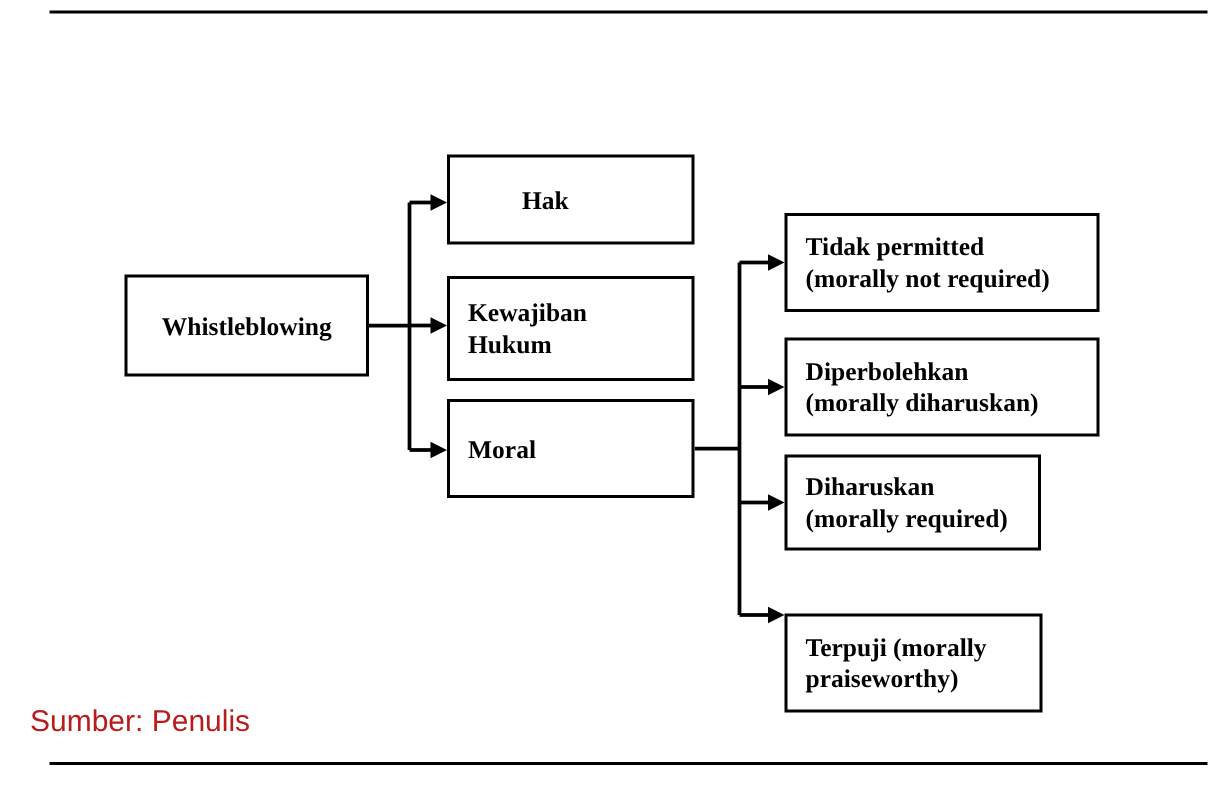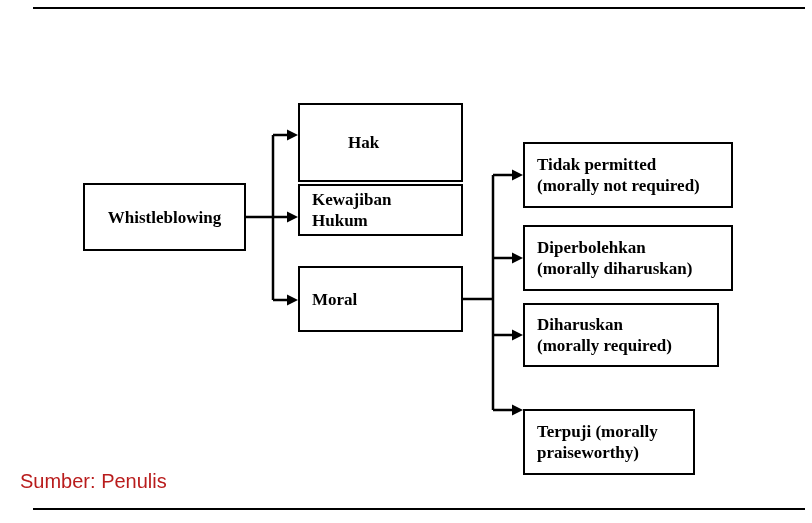--- a/index.html
+++ b/index.html
@@ -46,27 +46,27 @@
     font-family: "Liberation Serif", "DejaVu Serif", serif;
     font-weight: bold;
     font-size: 17px;
     line-height: 21px;
   }
   .node span { display: block; white-space: nowrap; }
   .node.center { align-items: center; padding-left: 8px; }
   
   .n-root  { left: 83px;  top: 183px; width: 163px; height: 68px; }
   
-  .n-hak   { left: 298px; top: 103px; width: 165px; height: 79px; padding-left: 48px; }
-  .n-kew   { left: 298px; top: 184px; width: 165px; height: 52px; }
+  .n-hak   { left: 298px; top: 103px; width: 165px; height: 60px; padding-left: 48px; }
+  .n-kew   { left: 298px; top: 184px; width: 165px; height: 70px; }
   .n-per   { left: 298px; top: 266px; width: 165px; height: 66px; }
   
   .n-r0 { left: 523px; top: 142px; width: 210px; height: 66px; }
   .n-r1 { left: 523px; top: 225px; width: 210px; height: 66px; }
-  .n-r2 { left: 523px; top: 303px; width: 196px; height: 64px; text-align: right; }
+  .n-r2 { left: 523px; top: 303px; width: 171px; height: 64px; text-align: right; }
   .n-r3 { left: 523px; top: 377px; width: 172px; height: 66px; margin-top: 32px; }
   .connectors {
     position: absolute;
     left: 0; top: 0;
     width: 812px; height: 523px;
     pointer-events: none;
   }
   .source-caption {
     position: absolute;
     left: 20px;

